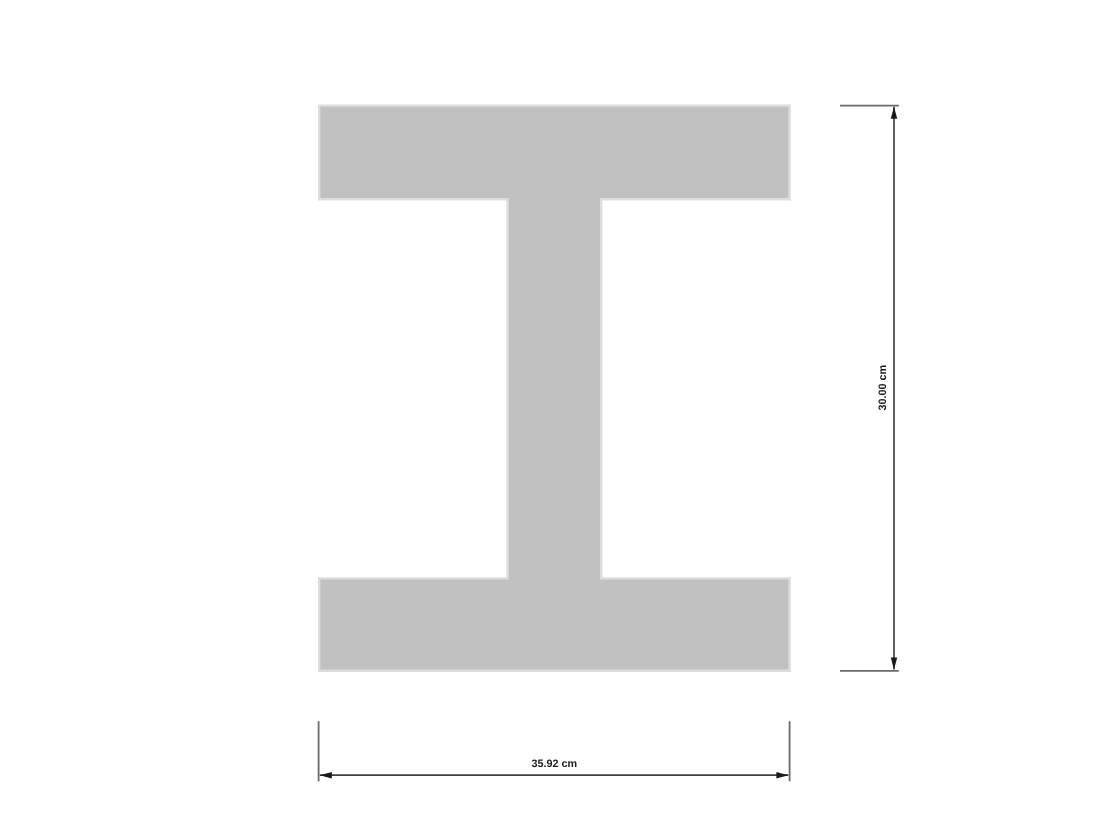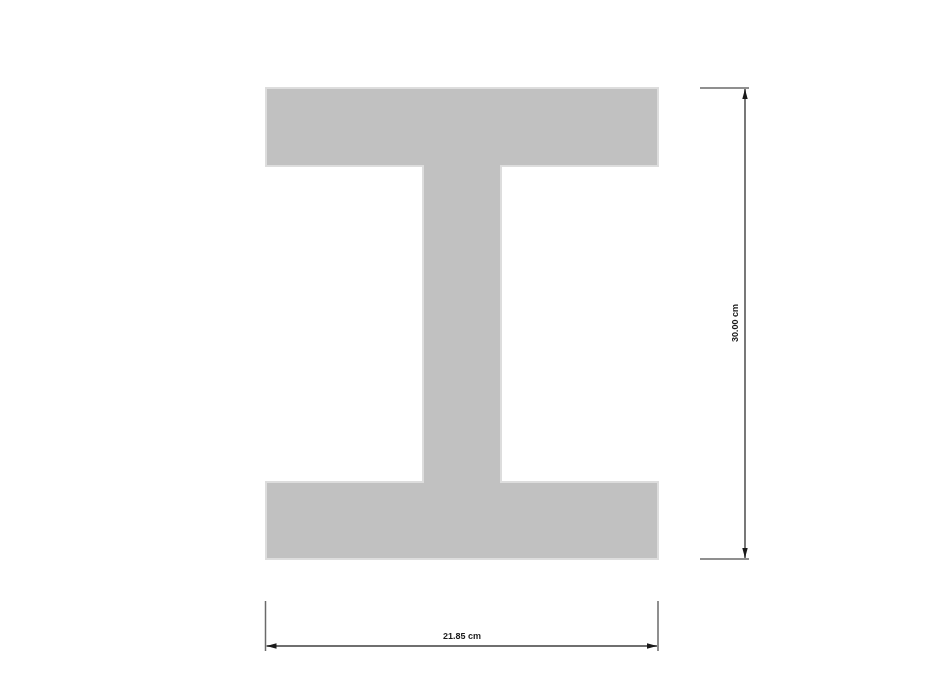--- a/index.html
+++ b/index.html
@@ -61,17 +61,17 @@
     <polygon points="745,89 742.3,99 747.7,99" fill="#1a1a1a"></polygon>
     <polygon points="745,558 742.3,548 747.7,548" fill="#1a1a1a"></polygon>
 
     <line x1="265.5" y1="601" x2="265.5" y2="651" stroke-width="1.5" stroke="#6a6a6a"></line>
     <line x1="658" y1="601" x2="658" y2="651" stroke-width="1.5" stroke="#6a6a6a"></line>
     <line x1="266.5" y1="646" x2="657" y2="646" stroke-width="1.4" stroke="#3f3f3f"></line>
     <polygon points="266.5,646 276.5,643.3 276.5,648.7" fill="#1a1a1a"></polygon>
     <polygon points="657,646 647,643.3 647,648.7" fill="#1a1a1a"></polygon>
   </svg>
 
-  <div class="dim-label dim-label-width">21.85 cm</div>
+  <div class="dim-label dim-label-width">35.92 cm</div>
 
   <div class="dim-label dim-label-height">30.00 cm</div>
 
 </div>
 
 </body></html>

